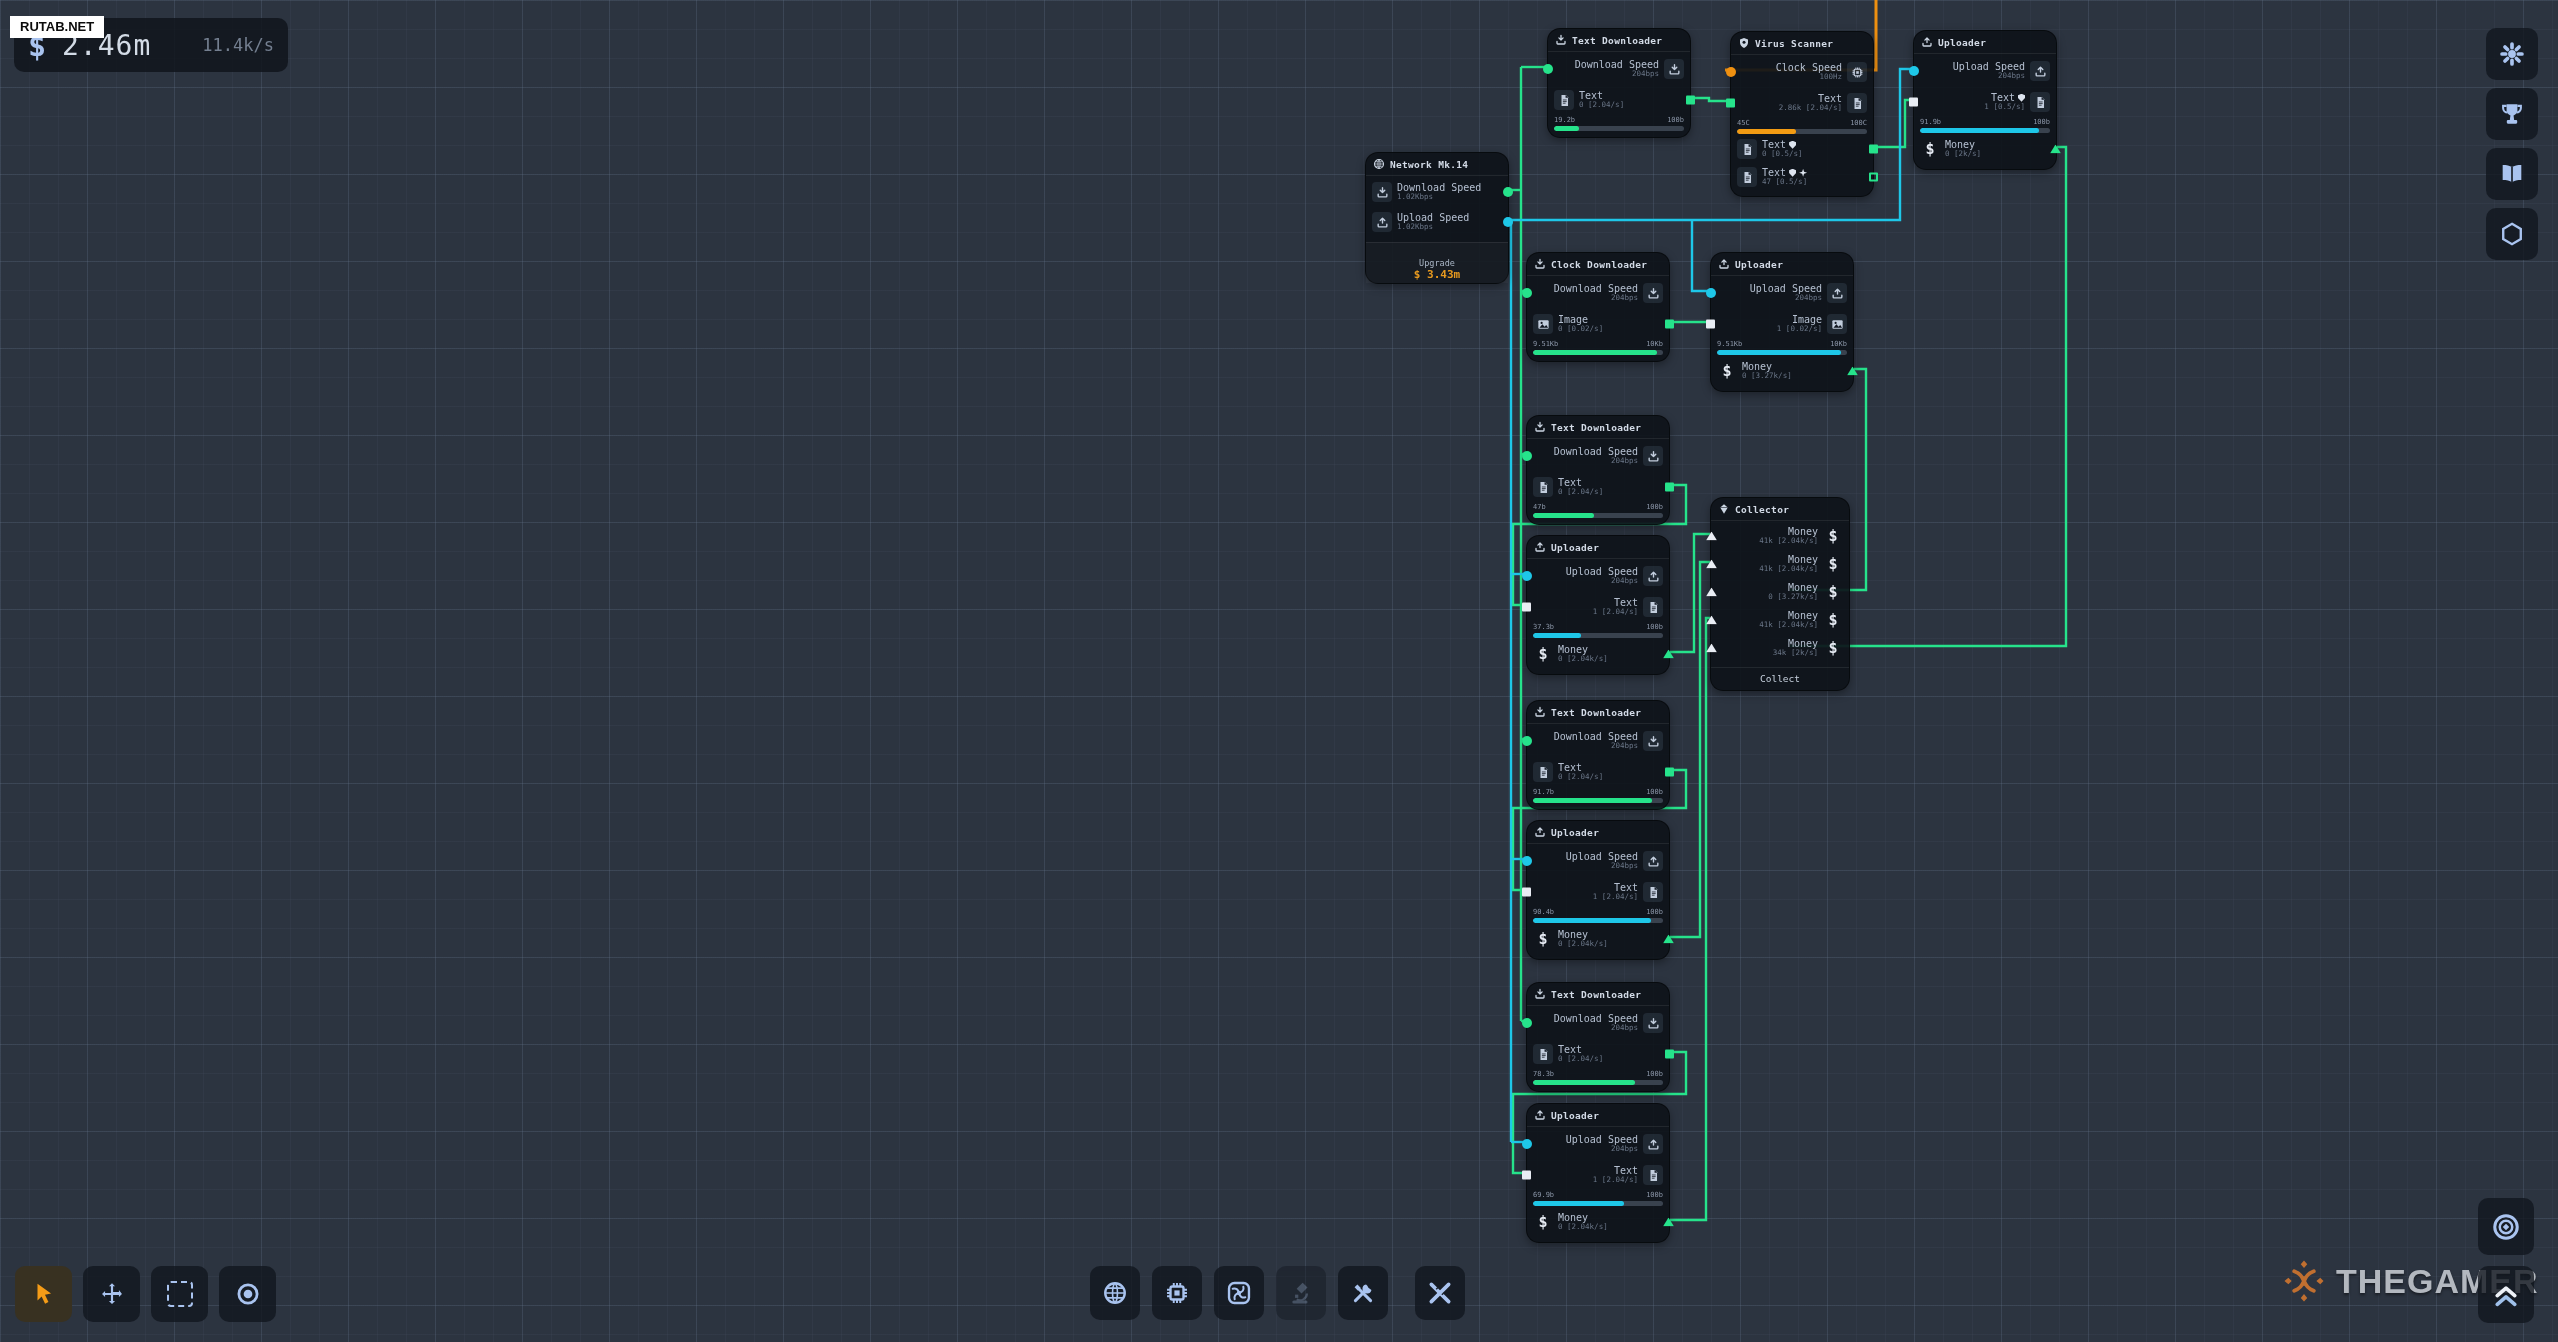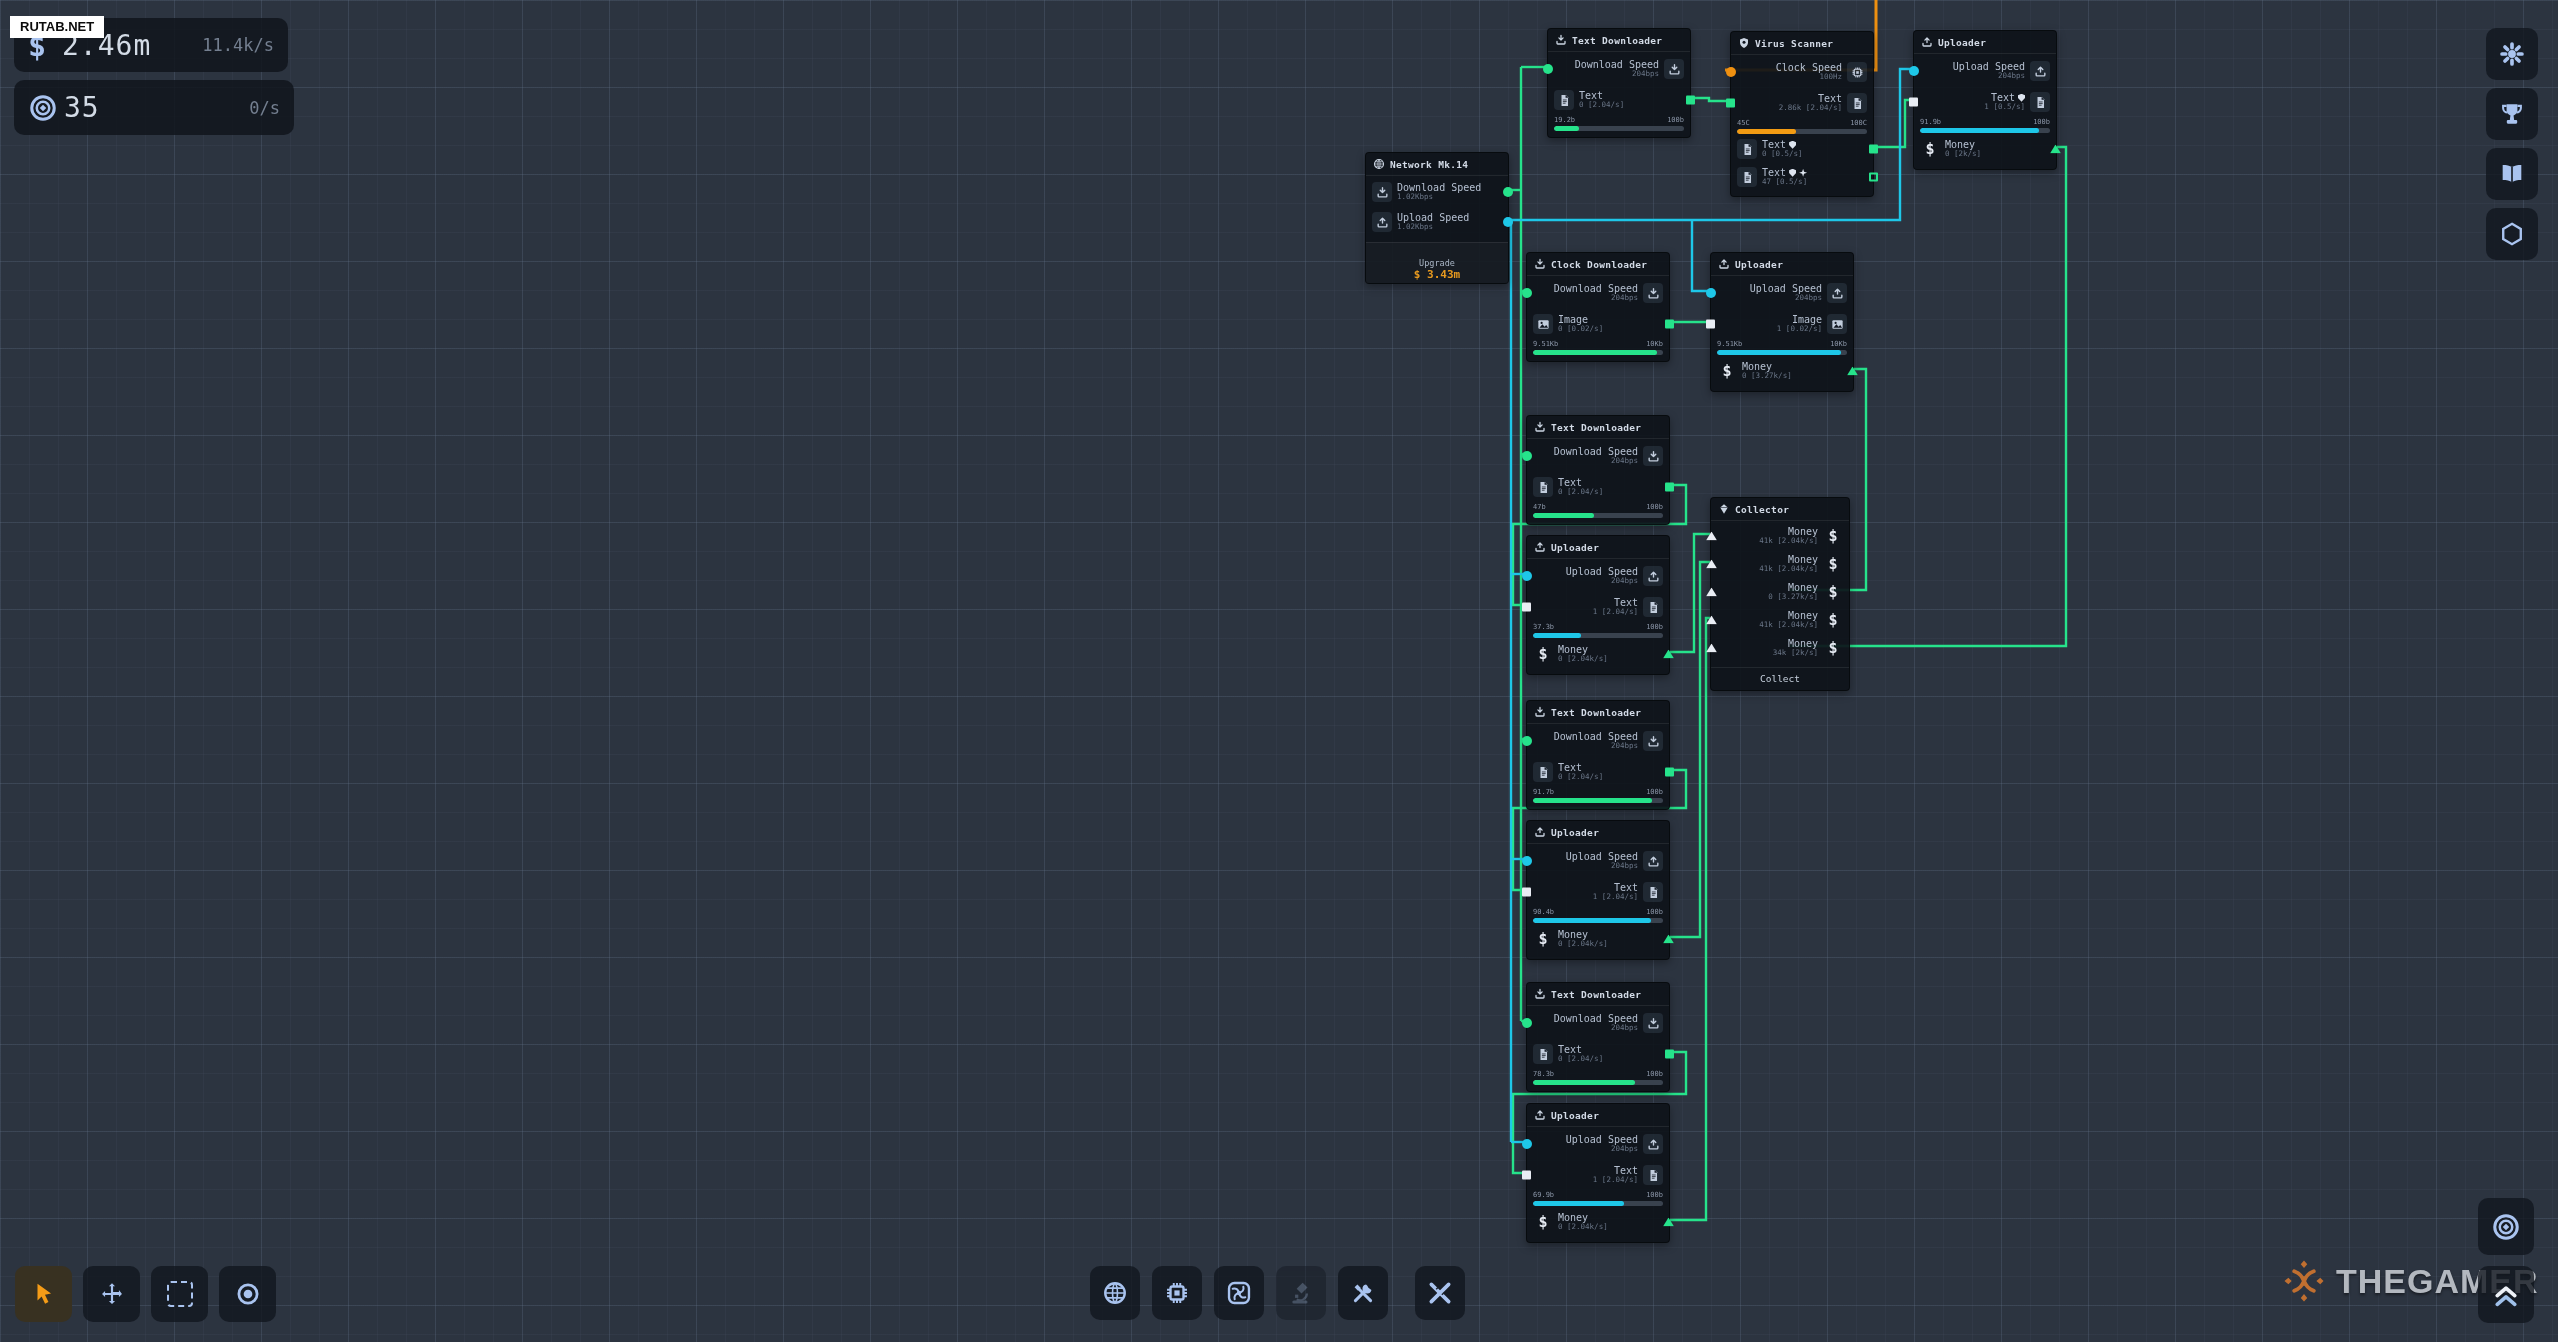--- a/index.html
+++ b/index.html
@@ -13,21 +13,21 @@
       linear-gradient(90deg, rgba(150,172,206,.11) 1px, transparent 1px);
     background-size:29px 29px,29px 29px,87px 87px,87px 87px;}
   
   #wires{position:absolute;left:0;top:0;z-index:1;}
   .wire{fill:none;stroke-linejoin:miter;}
   .wire.green{stroke:#26e38b;stroke-width:2.4;}
   .wire.cyan{stroke:#1ec7e8;stroke-width:2.4;}
   .wire.orange{stroke:#ef9010;stroke-width:3;}
   
   .node{position:absolute;z-index:2;background:rgba(14,19,26,.93);border:1px solid rgba(0,0,0,.5);
-    border-radius:4px;box-shadow:0 3px 9px rgba(0,0,0,.35);color:#c7d0dd;}
+    border-radius:13px;box-shadow:0 3px 9px rgba(0,0,0,.35);color:#c7d0dd;}
   .n-head{height:22px;display:flex;align-items:center;gap:5px;padding:0 7px;
     border-bottom:1px solid rgba(255,255,255,.08);}
   .n-head .icon{width:12px;height:12px;color:#ccd6e3;}
   .n-title{font-size:9.5px;font-weight:700;letter-spacing:.3px;color:#d3dbe7;white-space:nowrap;}
   .n-body{padding:2px 6px 4px;}
   .row{position:relative;display:flex;align-items:center;gap:5px;margin-bottom:2px;}
   .row.stat{height:30px;}
   .row.item{height:28px;}
   .row.coll{height:26px;}
   .tile{width:20px;height:20px;flex:0 0 20px;border-radius:4px;background:rgba(150,175,210,.13);
@@ -132,29 +132,20 @@
       <polyline points="1876,0 1876,70 1725,70" class="wire orange"></polyline>
     </svg>
 
   <div class="wm-tl">RUTAB.NET</div>
 
   <div class="panel" id="money-panel">
     <span class="res-symbol">$</span>
     <span class="res-value">2.46m</span>
     <span class="res-rate">11.4k/s</span>
   </div>
-  <div class="panel" id="points-panel">
-    <span class="res-icon"><svg viewBox="0 0 24 24">
-          <circle cx="12" cy="12" r="9" fill="none" stroke="currentColor" stroke-width="2.4"></circle>
-          <circle cx="12" cy="12" r="5" fill="none" stroke="currentColor" stroke-width="2"></circle>
-          <path d="M12 9.4l2.6 2.6-2.6 2.6-2.6-2.6z" fill="currentColor"></path>
-        </svg></span>
-    <span class="res-value">35</span>
-    <span class="res-rate">0/s</span>
-  </div>
 
   <div id="right-toolbar">
       <div class="btn">
         <span class="icon">
           <svg viewBox="0 0 24 24">
             <circle cx="12" cy="12" r="3.6" fill="currentColor"></circle>
             <path d="M12 2.8v3.4M12 17.8v3.4M2.8 12h3.4M17.8 12h3.4M5.5 5.5l2.4 2.4M16.1 16.1l2.4 2.4M18.5 5.5l-2.4 2.4M7.9 16.1l-2.4 2.4" stroke="currentColor" stroke-width="3.4" stroke-linecap="round"></path>
           </svg>
         </span>
       </div>

